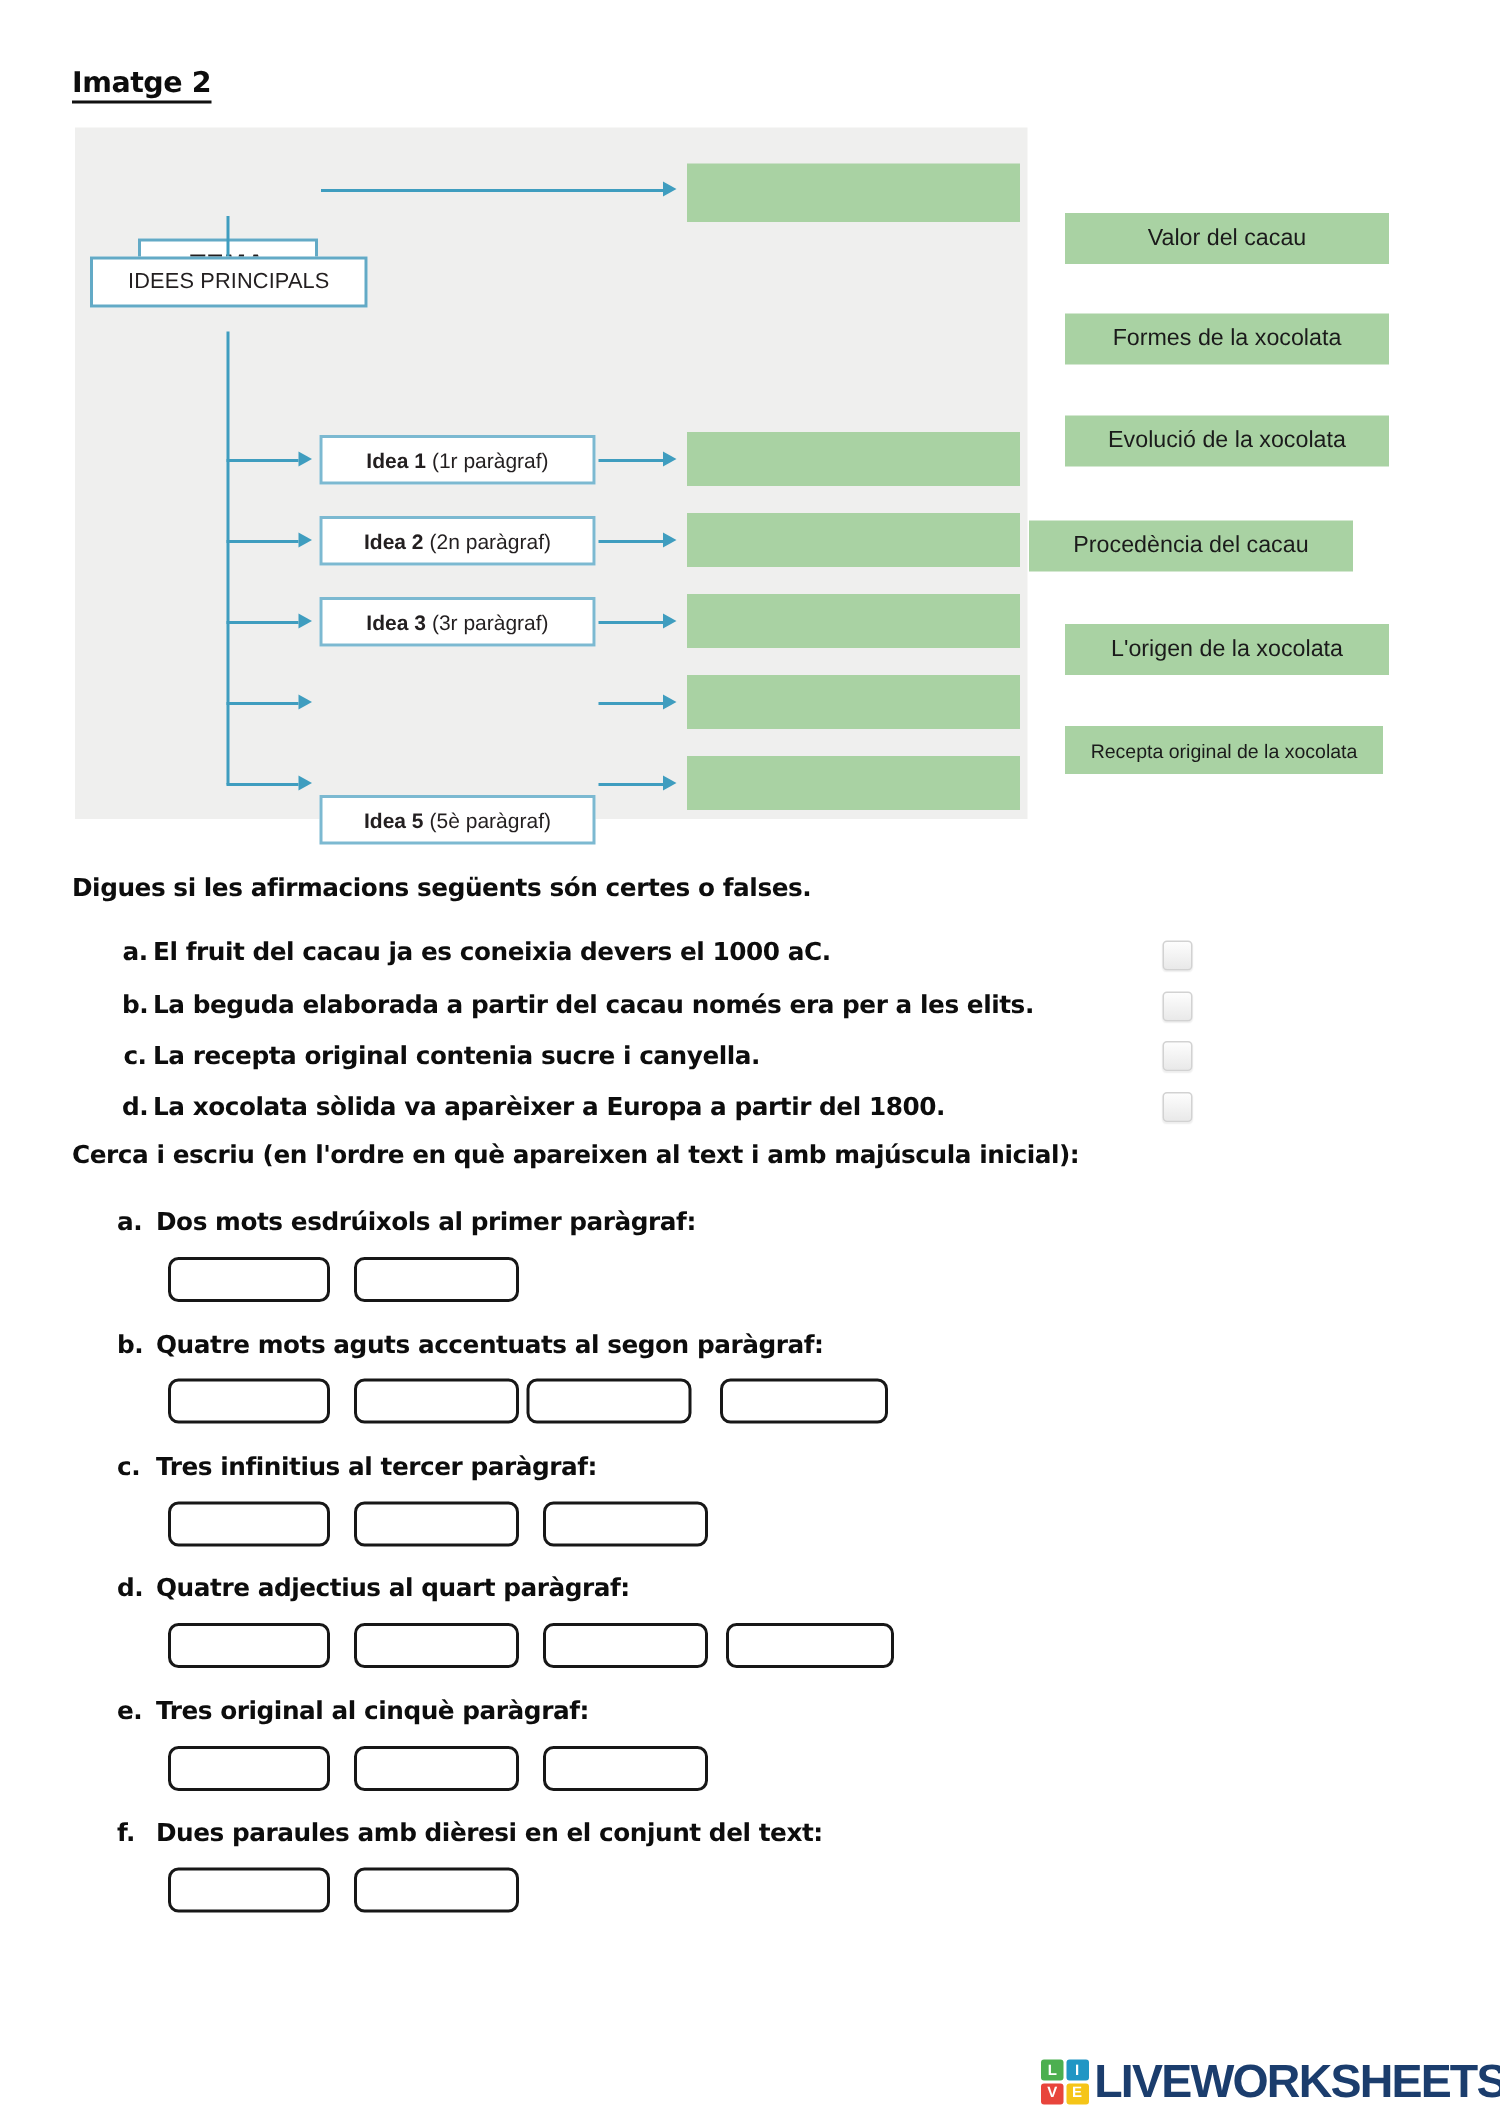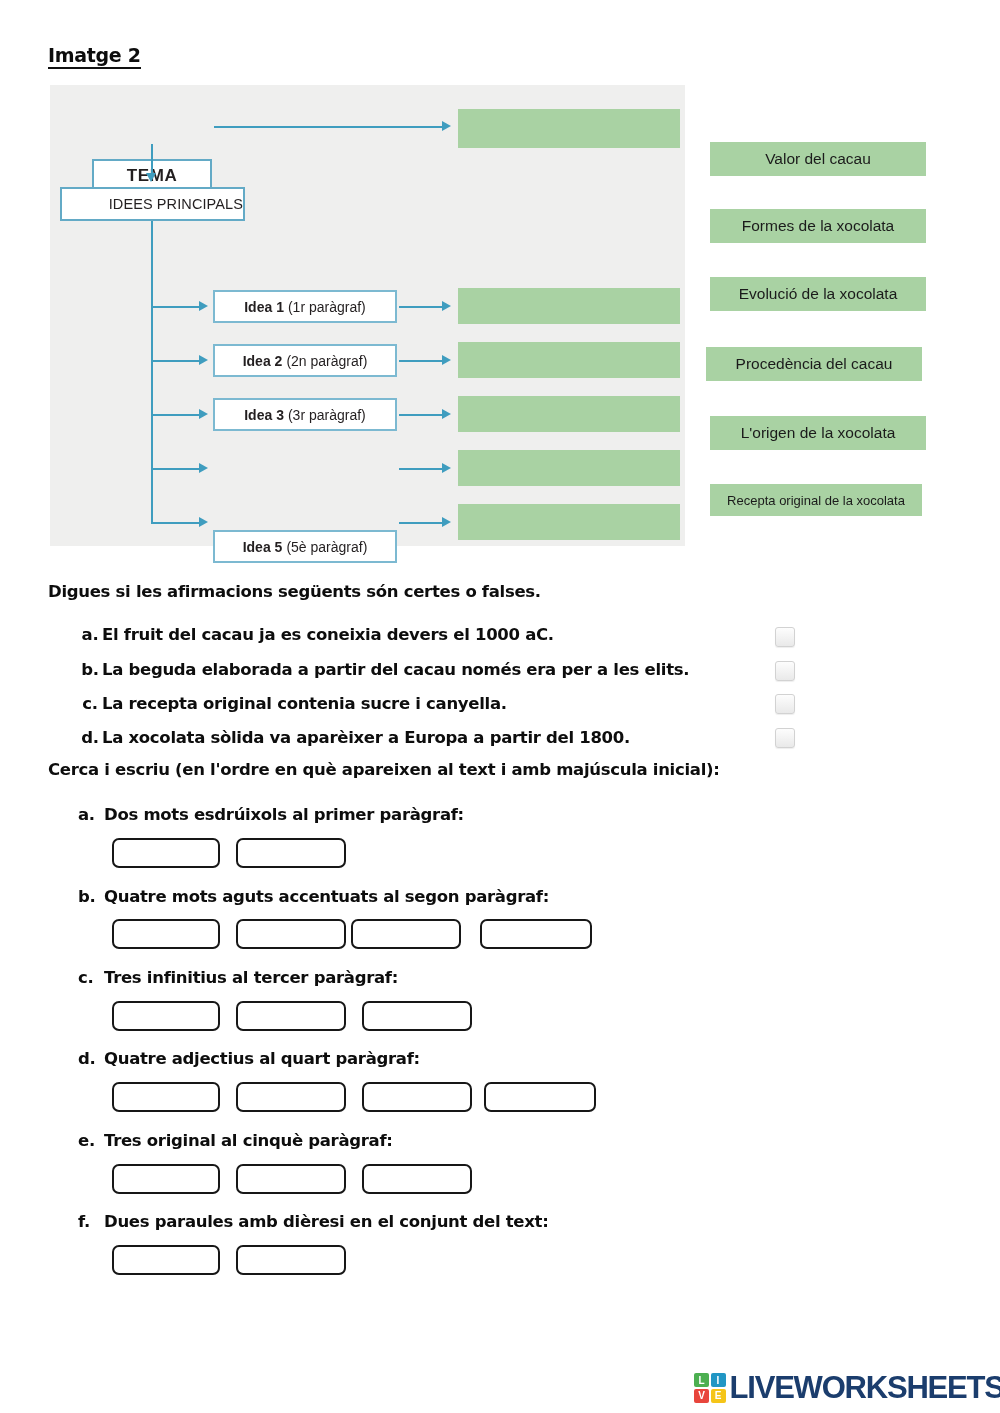--- a/index.html
+++ b/index.html
@@ -53,22 +53,22 @@
     color: #231f20;
     font-family: "Liberation Sans", sans-serif;
   }
 
   #box-tema {
     left: 42px; top: 26px; width: 120px; height: 33px;
     font-size: 17px; font-weight: 700; letter-spacing: .6px; margin-top: 48px;
   }
 
   #box-idees {
-    left: 10px; top: 102px; width: 185px; height: 34px;
-    font-size: 14.5px; font-weight: 400; letter-spacing: .1px; justify-content: flex-end;
+    left: 10px; top: 86px; width: 185px; height: 34px;
+    font-size: 14.5px; font-weight: 400; letter-spacing: .1px;
   }
 
   .idea-box {
     position: absolute;
     left: 163px;
     width: 184px;
     height: 33px;
     background: #fff;
     border: 2.5px solid #7cb9d1;
     display: flex;
@@ -284,21 +284,21 @@
 
 <div class="drag-label" style="left:710px; top:142px; width:216px; height:34px;">
   <span>Valor del cacau</span>
 </div>
 <div class="drag-label" style="left:710px; top:209px; width:216px; height:34px;">
   <span>Formes de la xocolata</span>
 </div>
 <div class="drag-label" style="left:710px; top:277px; width:216px; height:34px;">
   <span>Evolució de la xocolata</span>
 </div>
-<div class="drag-label" style="left:706px; top:347px; width:216px; height:34px;">
+<div class="drag-label" style="left:686px; top:347px; width:216px; height:34px;">
   <span>Procedència del cacau</span>
 </div>
 <div class="drag-label" style="left:710px; top:416px; width:216px; height:34px;">
   <span>L'origen de la xocolata</span>
 </div>
 <div class="drag-label" style="left:710px; top:484px; width:212px; height:32px; font-size:13px;">
   <span>Recepta original de la xocolata</span>
 </div>
 
 <div class="q-head hand" style="top:582px;">Digues si les afirmacions següents són certes o falses.</div>

